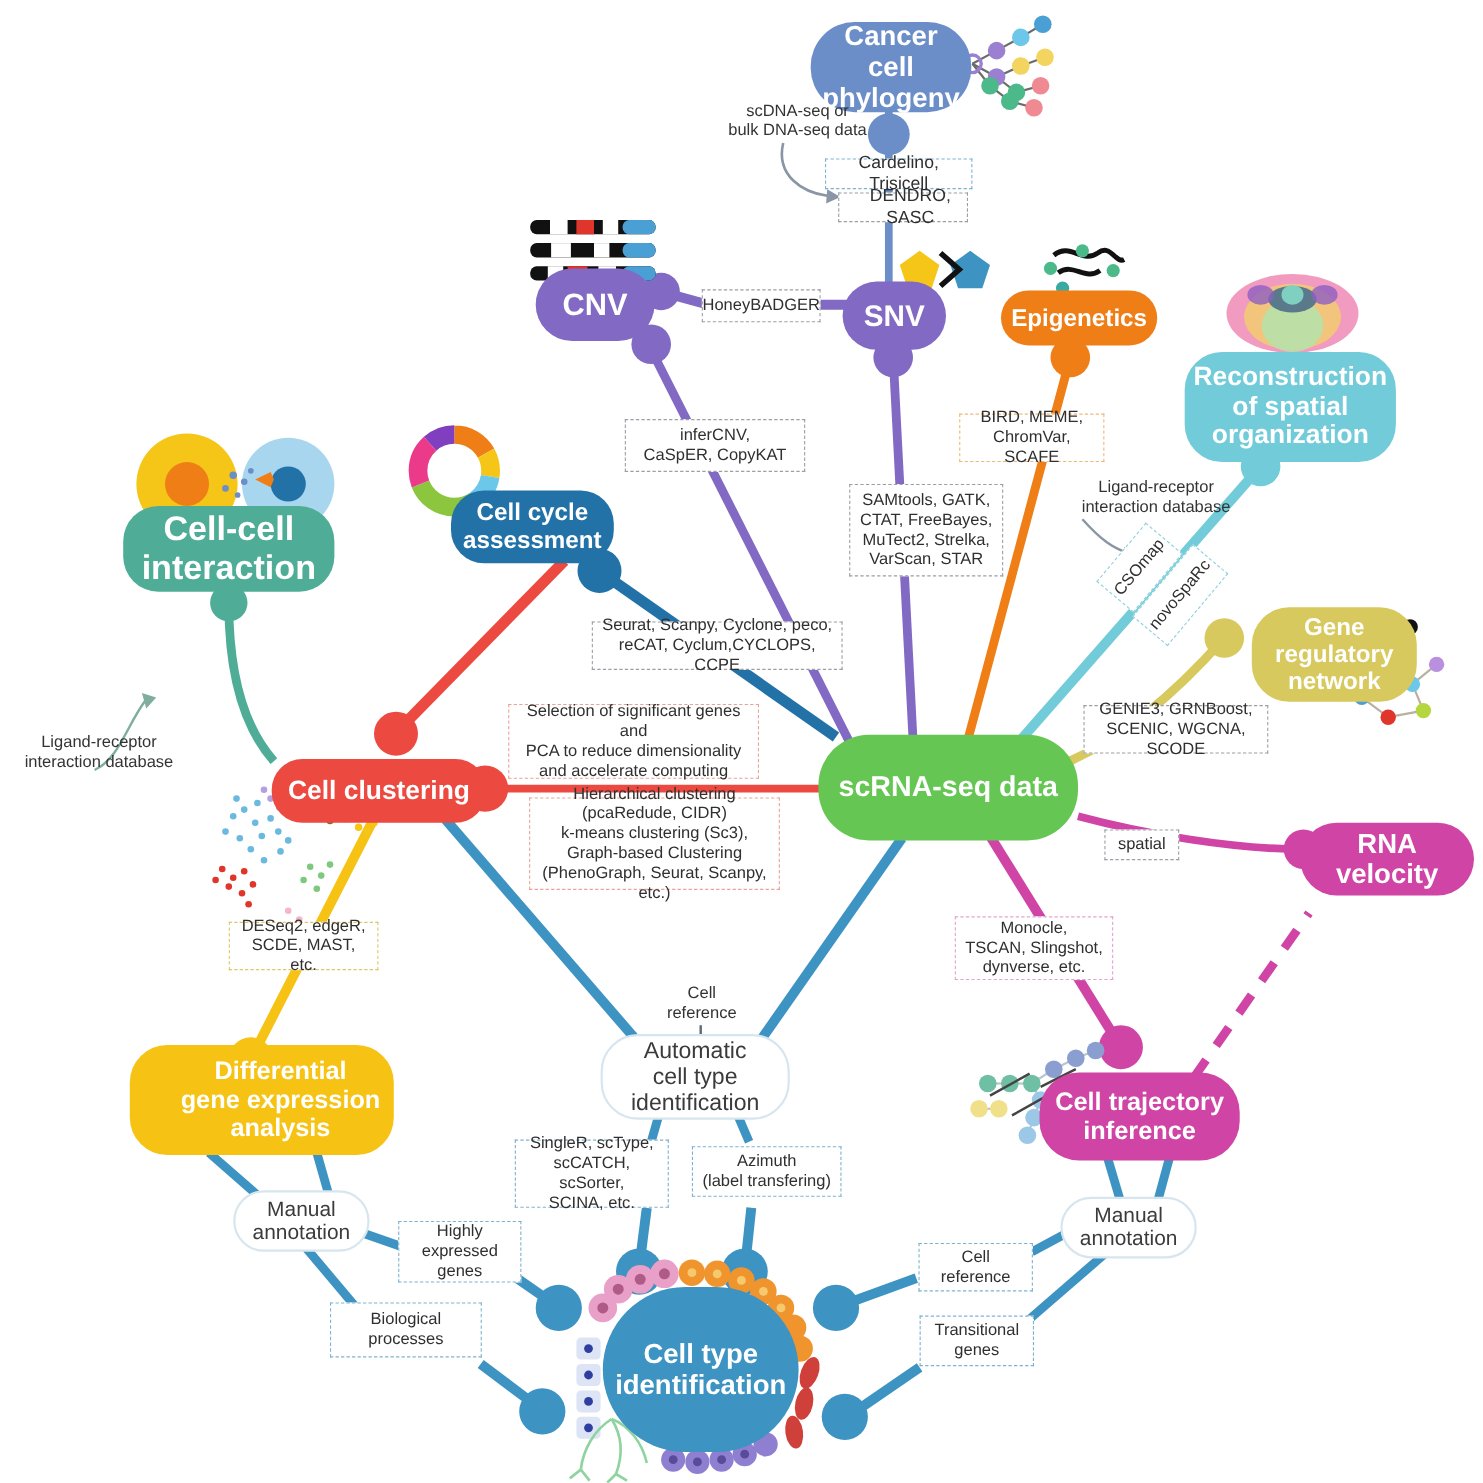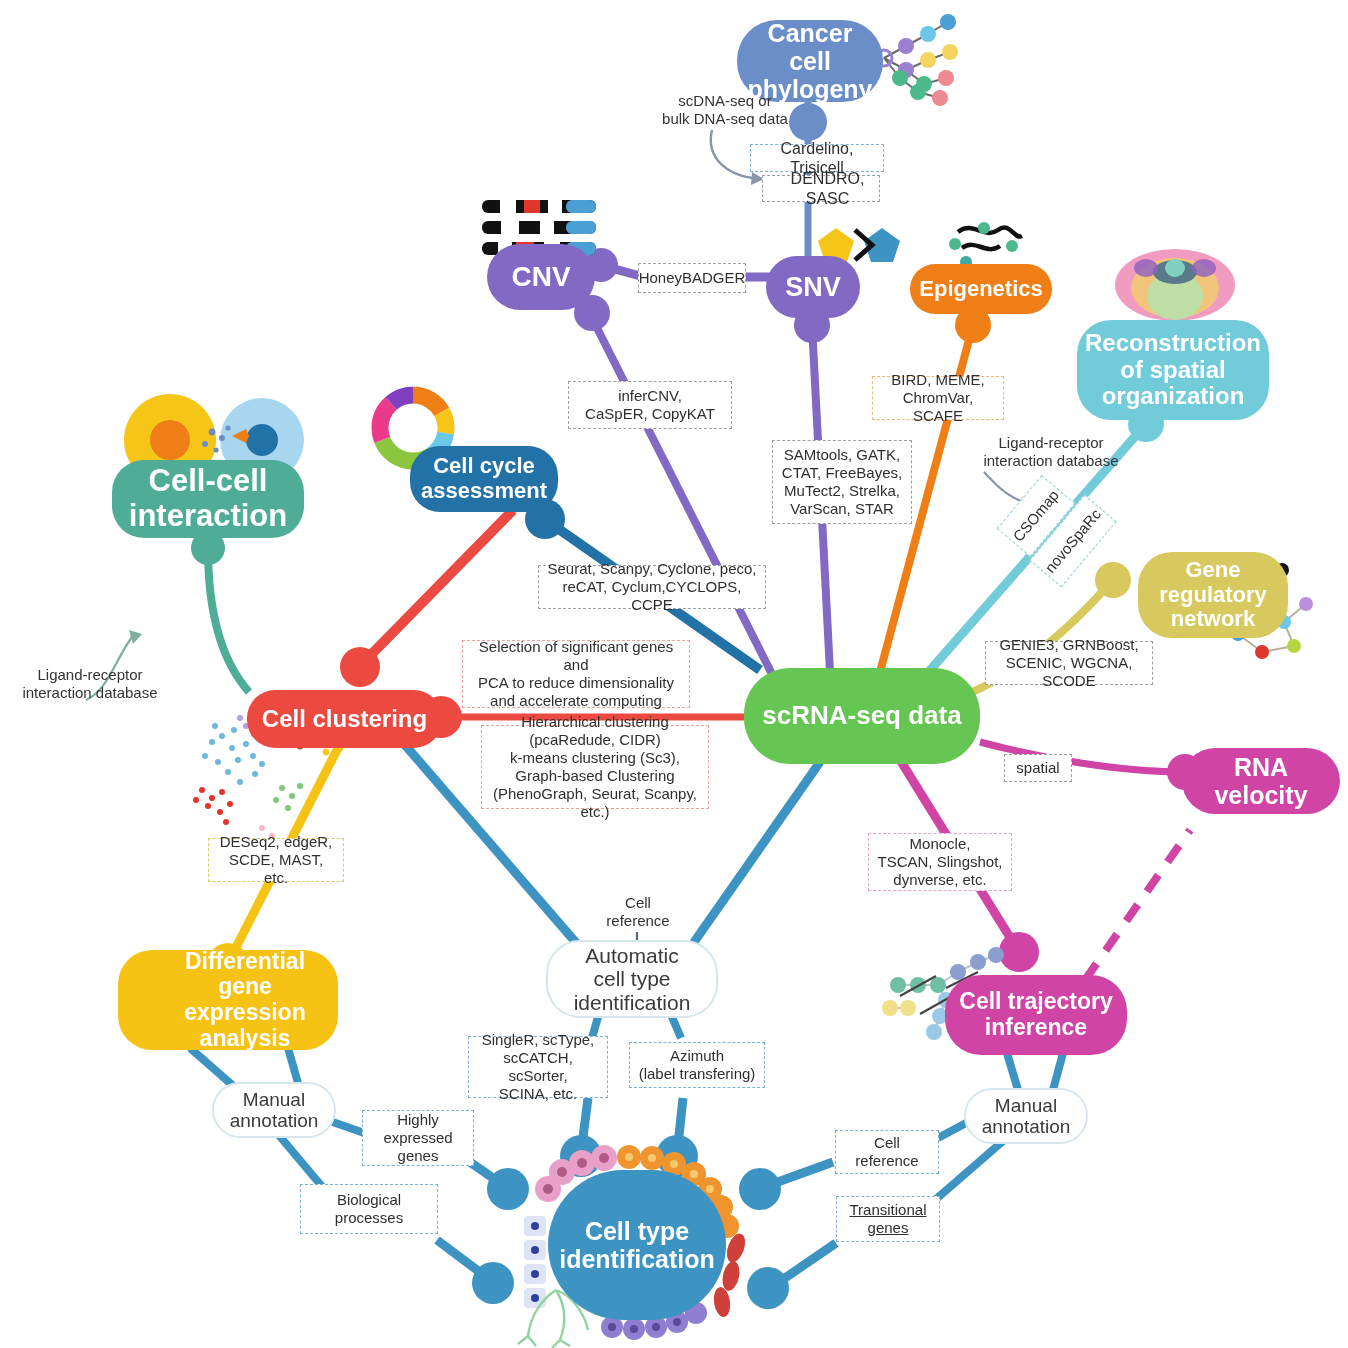--- a/index.html
+++ b/index.html
@@ -415,21 +415,21 @@
   <div class="node" style="left:247px;top:690px;width:195px;height:58px;border-radius:28px;background:#ec4a41;font-size:24px;">Cell clustering</div>
 
   <div class="node" style="left:744px;top:668px;width:236px;height:96px;border-radius:46px;background:#66c653;font-size:26px;">scRNA-seq data</div>
 
   <div class="node" style="left:1138px;top:552px;width:150px;height:86px;border-radius:34px;background:#d7c95e;font-size:22px;white-space:pre-line;">Gene
 regulatory
 network</div>
 
   <div class="node" style="left:1182px;top:748px;width:158px;height:66px;border-radius:33px;background:#cf44a4;font-size:25px;">RNA velocity</div>
 
-  <div class="node" style="left:118px;top:950px;width:220px;height:100px;border-radius:34px;background:#f6c315;font-size:23px;white-space:pre-line;padding-left:44px;">Differential
+  <div class="node" style="left:118px;top:950px;width:240px;height:100px;border-radius:34px;background:#f6c315;font-size:23px;white-space:pre-line;padding-left:44px;">Differential
 gene expression
 analysis</div>
 
   <div class="node white" style="left:546px;top:940px;width:172px;height:78px;border-radius:34px;font-size:21px;white-space:pre-line;">Automatic
 cell type
 identification</div>
 
   <div class="node" style="left:945px;top:975px;width:182px;height:80px;border-radius:36px;background:#cf44a4;font-size:23px;white-space:pre-line;">Cell trajectory
 inference</div>
 
@@ -499,21 +499,21 @@
   <div class="tag dash-blue" style="left:362px;top:1110px;width:112px;height:56px;font-size:15px;white-space:pre-line;">Highly
 expressed
 genes</div>
 
   <div class="tag dash-blue" style="left:300px;top:1184px;width:138px;height:50px;font-size:15px;white-space:pre-line;">Biological
 processes</div>
 
   <div class="tag dash-blue" style="left:835px;top:1130px;width:104px;height:44px;font-size:15px;white-space:pre-line;">Cell
 reference</div>
 
-  <div class="tag dash-blue" style="left:836px;top:1196px;width:104px;height:46px;font-size:15px;white-space:pre-line;text-decoration:underline;">Transitional
+  <div class="tag dash-blue" style="left:836px;top:1196px;width:104px;height:46px;font-size:15px;white-space:pre-line;">Transitional
 genes</div>
 
   <div class="plain" style="left:640px;top:92px;width:170px;font-size:15px;white-space:pre-line;">scDNA-seq or
 bulk DNA-seq data</div>
 
   <div class="plain" style="left:966px;top:434px;width:170px;font-size:15px;white-space:pre-line;">Ligand-receptor
 interaction database</div>
 
   <div class="plain" style="left:0px;top:666px;width:180px;font-size:15px;white-space:pre-line;">Ligand-receptor
 interaction database</div>

